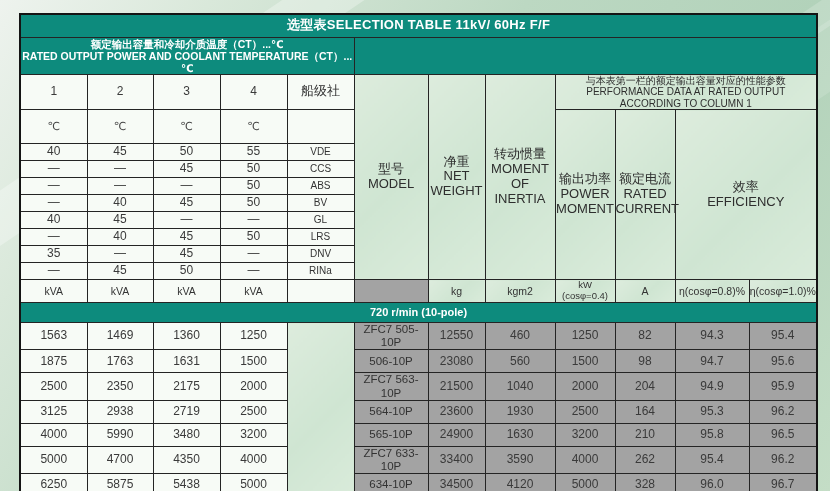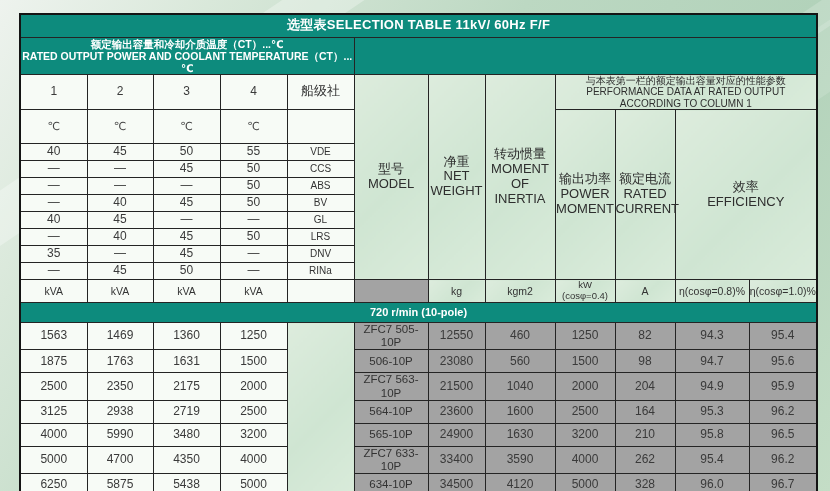--- a/index.html
+++ b/index.html
@@ -241,21 +241,21 @@
     <td class="glight num">94.9</td>
     <td class="glight num">95.9</td>
   </tr>
   <tr style="height:23px">
     <td class="white num">3125</td>
     <td class="white num">2938</td>
     <td class="white num">2719</td>
     <td class="white num">2500</td>
     <td class="glight model-cell">564-10P</td>
     <td class="glight num">23600</td>
-    <td class="glight num">1600</td>
+    <td class="glight num">1930</td>
     <td class="glight num">2500</td>
     <td class="glight num">164</td>
     <td class="glight num">95.3</td>
     <td class="glight num">96.2</td>
   </tr>
   <tr style="height:23px">
     <td class="white num">4000</td>
     <td class="white num">5990</td>
     <td class="white num">3480</td>
     <td class="white num">3200</td>

